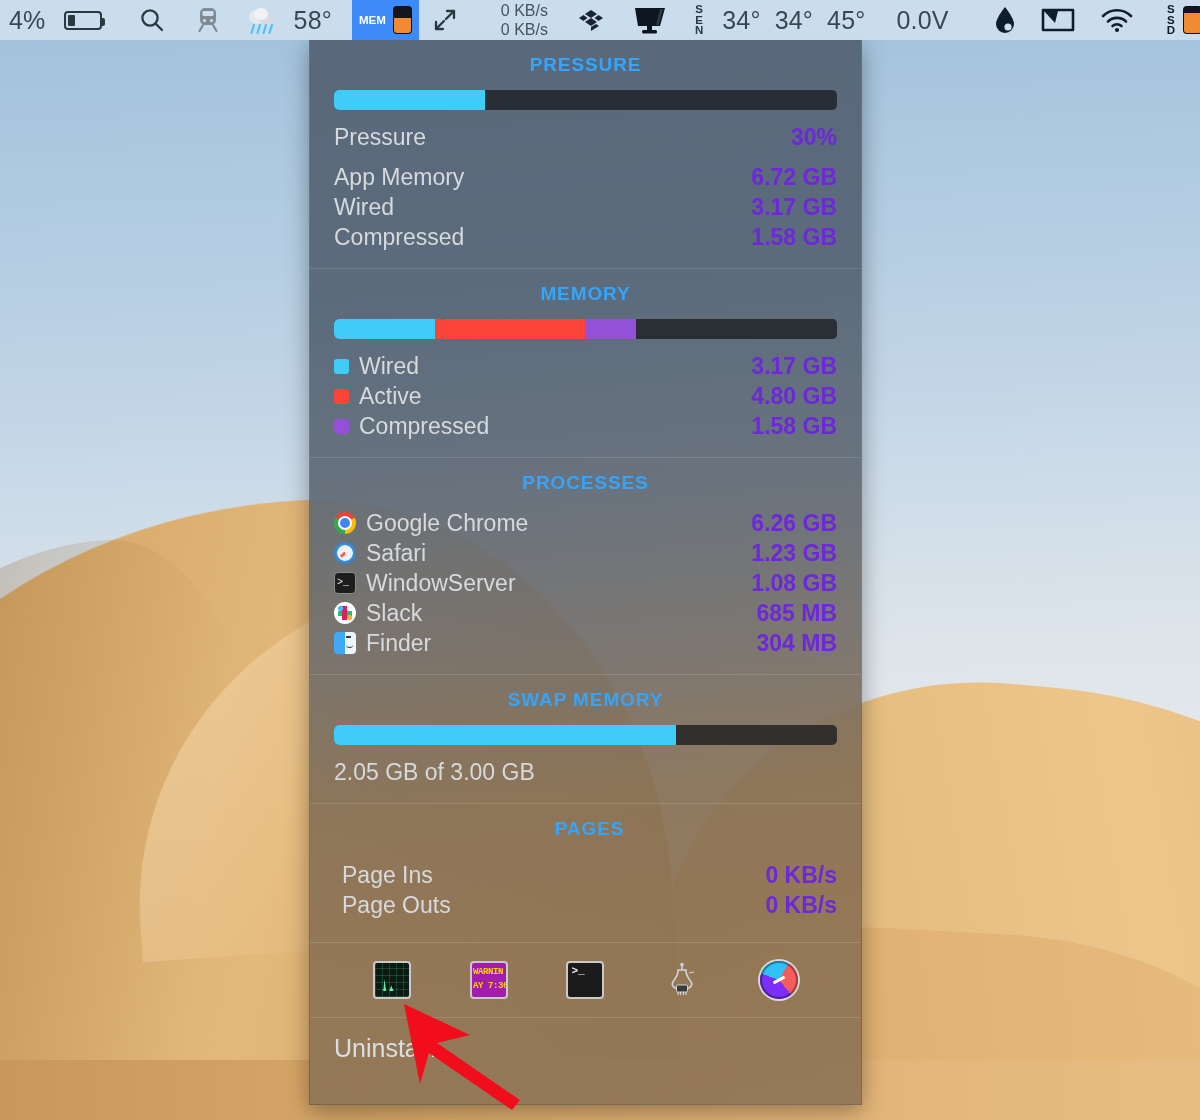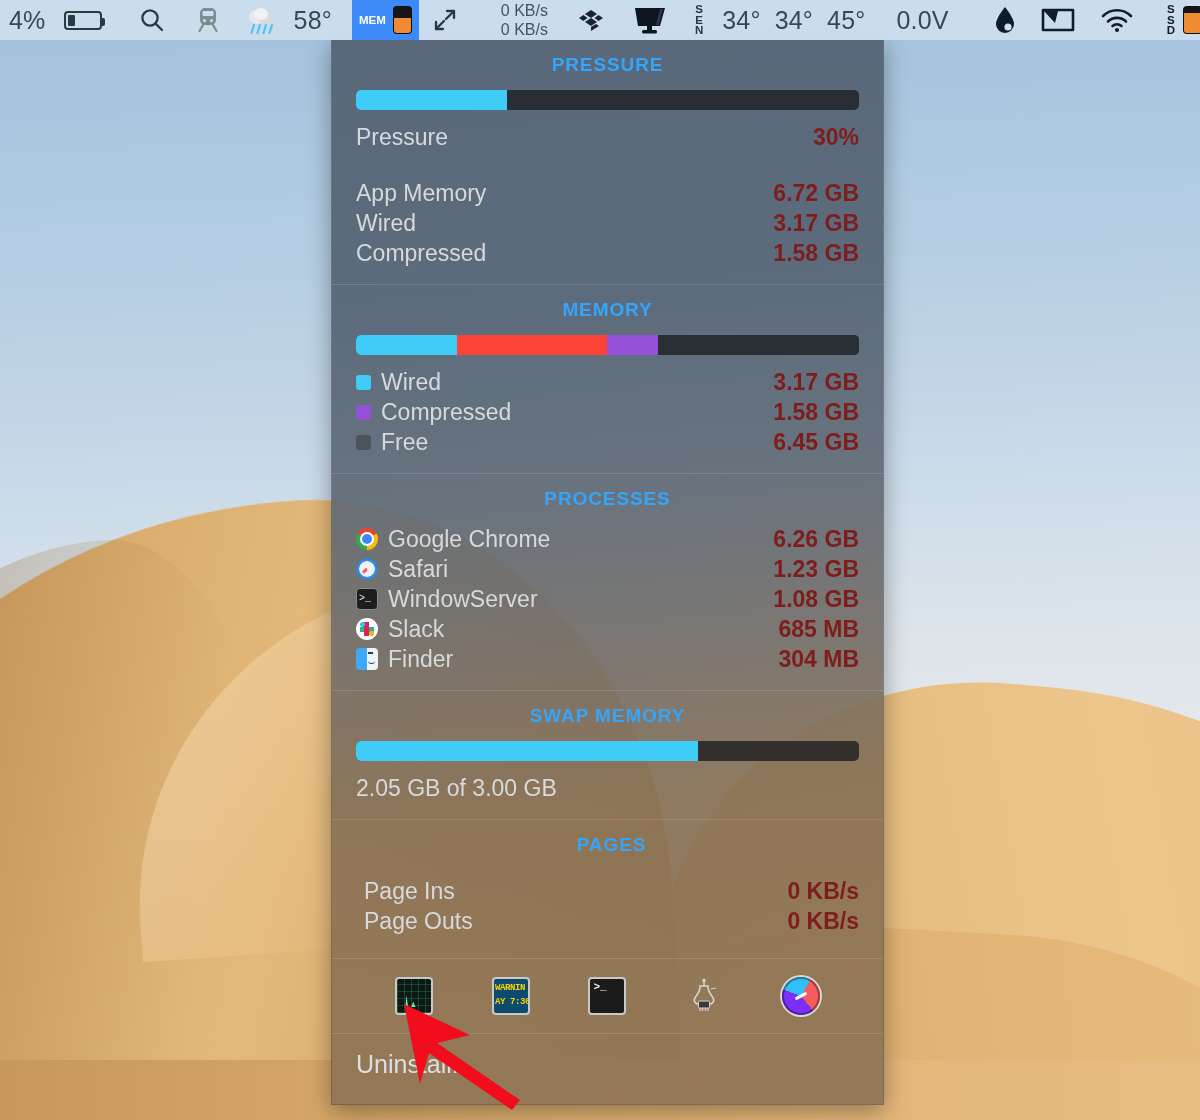--- a/index.html
+++ b/index.html
@@ -97,21 +97,21 @@
 
   .vbar {
     width:19px; height:28px; border-radius:4px; background:#14161a;
     overflow:hidden; display:flex; flex-direction:column; justify-content:flex-end;
     border:1px solid rgba(0,0,0,.35);
   }
   .vbar .fill { width:100%; background:#f08a33; }
 
   
   #panel {
-    position:absolute; left:331px; top:40px; width:553px; height:1065px;
+    position:absolute; left:309px; top:40px; width:553px; height:1065px;
     z-index: 15;
     border:1px solid rgba(40,48,56,0.55);
     border-top:none;
     overflow:hidden;
     box-shadow: 0 6px 22px rgba(0,0,0,0.35);
     color:#e6e8ea;
   }
   #panel-bg {
     position:absolute; inset:0;
     background: linear-gradient(175deg,
@@ -133,22 +133,22 @@
   }
 
   .bar {
     height:20px; border-radius:5px; background:#282d36; overflow:hidden;
     display:flex; margin-bottom:12px;
   }
   .bar .seg { height:100%; }
 
   .row { display:flex; align-items:center; font-size:23px; line-height:30px; color:#d7dadd; }
   .row .label { flex:1; display:flex; align-items:center; gap:10px; }
-  .row .value { font-weight:700; color:#7f1d1d; }
-  .row.spaced { margin-top:26px; }
+  .row .value { font-weight:700; color:#6d28d9; }
+  .row.spaced { margin-top:10px; }
 
   .swatch { width:15px; height:15px; border-radius:3px; display:inline-block; }
 
   .proc-icon {
     width:22px; height:22px; border-radius:4px; flex:0 0 22px;
     display:inline-block; position:relative; overflow:hidden;
   }
 
   
   .ic-chrome {
@@ -216,21 +216,21 @@
       repeating-linear-gradient(0deg, rgba(60,140,100,.35) 0 1px, transparent 1px 7px),
       repeating-linear-gradient(90deg, rgba(60,140,100,.35) 0 1px, transparent 1px 7px);
   }
   .t-activity:after{
     content:""; position:absolute; left:3px; top:16px; width:28px; height:10px;
     border-bottom:2px solid #5ef0a6;
     clip-path: polygon(0 100%,18% 100%,22% 0,28% 100%,40% 100%,46% 55%,54% 100%,100% 100%);
     background:#5ef0a6;
   }
   .t-console {
-    background:#0c4a6e; border:2px solid #c9c9c9; border-radius:4px; overflow:hidden;
+    background:#a21caf; border:2px solid #c9c9c9; border-radius:4px; overflow:hidden;
   }
   .t-console span {
     position:absolute; left:1px; color:#ffd400;
     font-family:"Liberation Mono", monospace; font-size:9px; font-weight:700;
     letter-spacing:-0.4px; white-space:nowrap;
   }
   .t-console .l1 { top:4px; }
   .t-console .l2 { top:18px; }
   .t-terminal { background:#1b1b1b; border:2px solid #c9c9c9; border-radius:4px; }
   .t-terminal:after {
@@ -459,31 +459,31 @@
       </div>
       <div class="row">
         <span class="label">
           <span class="swatch" style="background:#3fcdf7;"></span>
           <span>Wired</span>
         </span>
         <span class="value">3.17 GB</span>
       </div>
       <div class="row">
         <span class="label">
+          <span class="swatch" style="background:#fb4338;"></span>
+          <span>Active</span>
+        </span>
+        <span class="value">4.80 GB</span>
+      </div>
+      <div class="row">
+        <span class="label">
           <span class="swatch" style="background:#9450d6;"></span>
           <span>Compressed</span>
         </span>
         <span class="value">1.58 GB</span>
-      </div>
-      <div class="row">
-        <span class="label">
-          <span class="swatch" style="background:#4d535a;"></span>
-          <span>Free</span>
-        </span>
-        <span class="value">6.45 GB</span>
       </div>
     </div>
 
     <div class="section">
       <div class="sec-title">PROCESSES</div>
       <div class="row">
         <span class="label">
           <span class="proc-icon ic-chrome"></span>
           <span>Google Chrome</span>
         </span>

